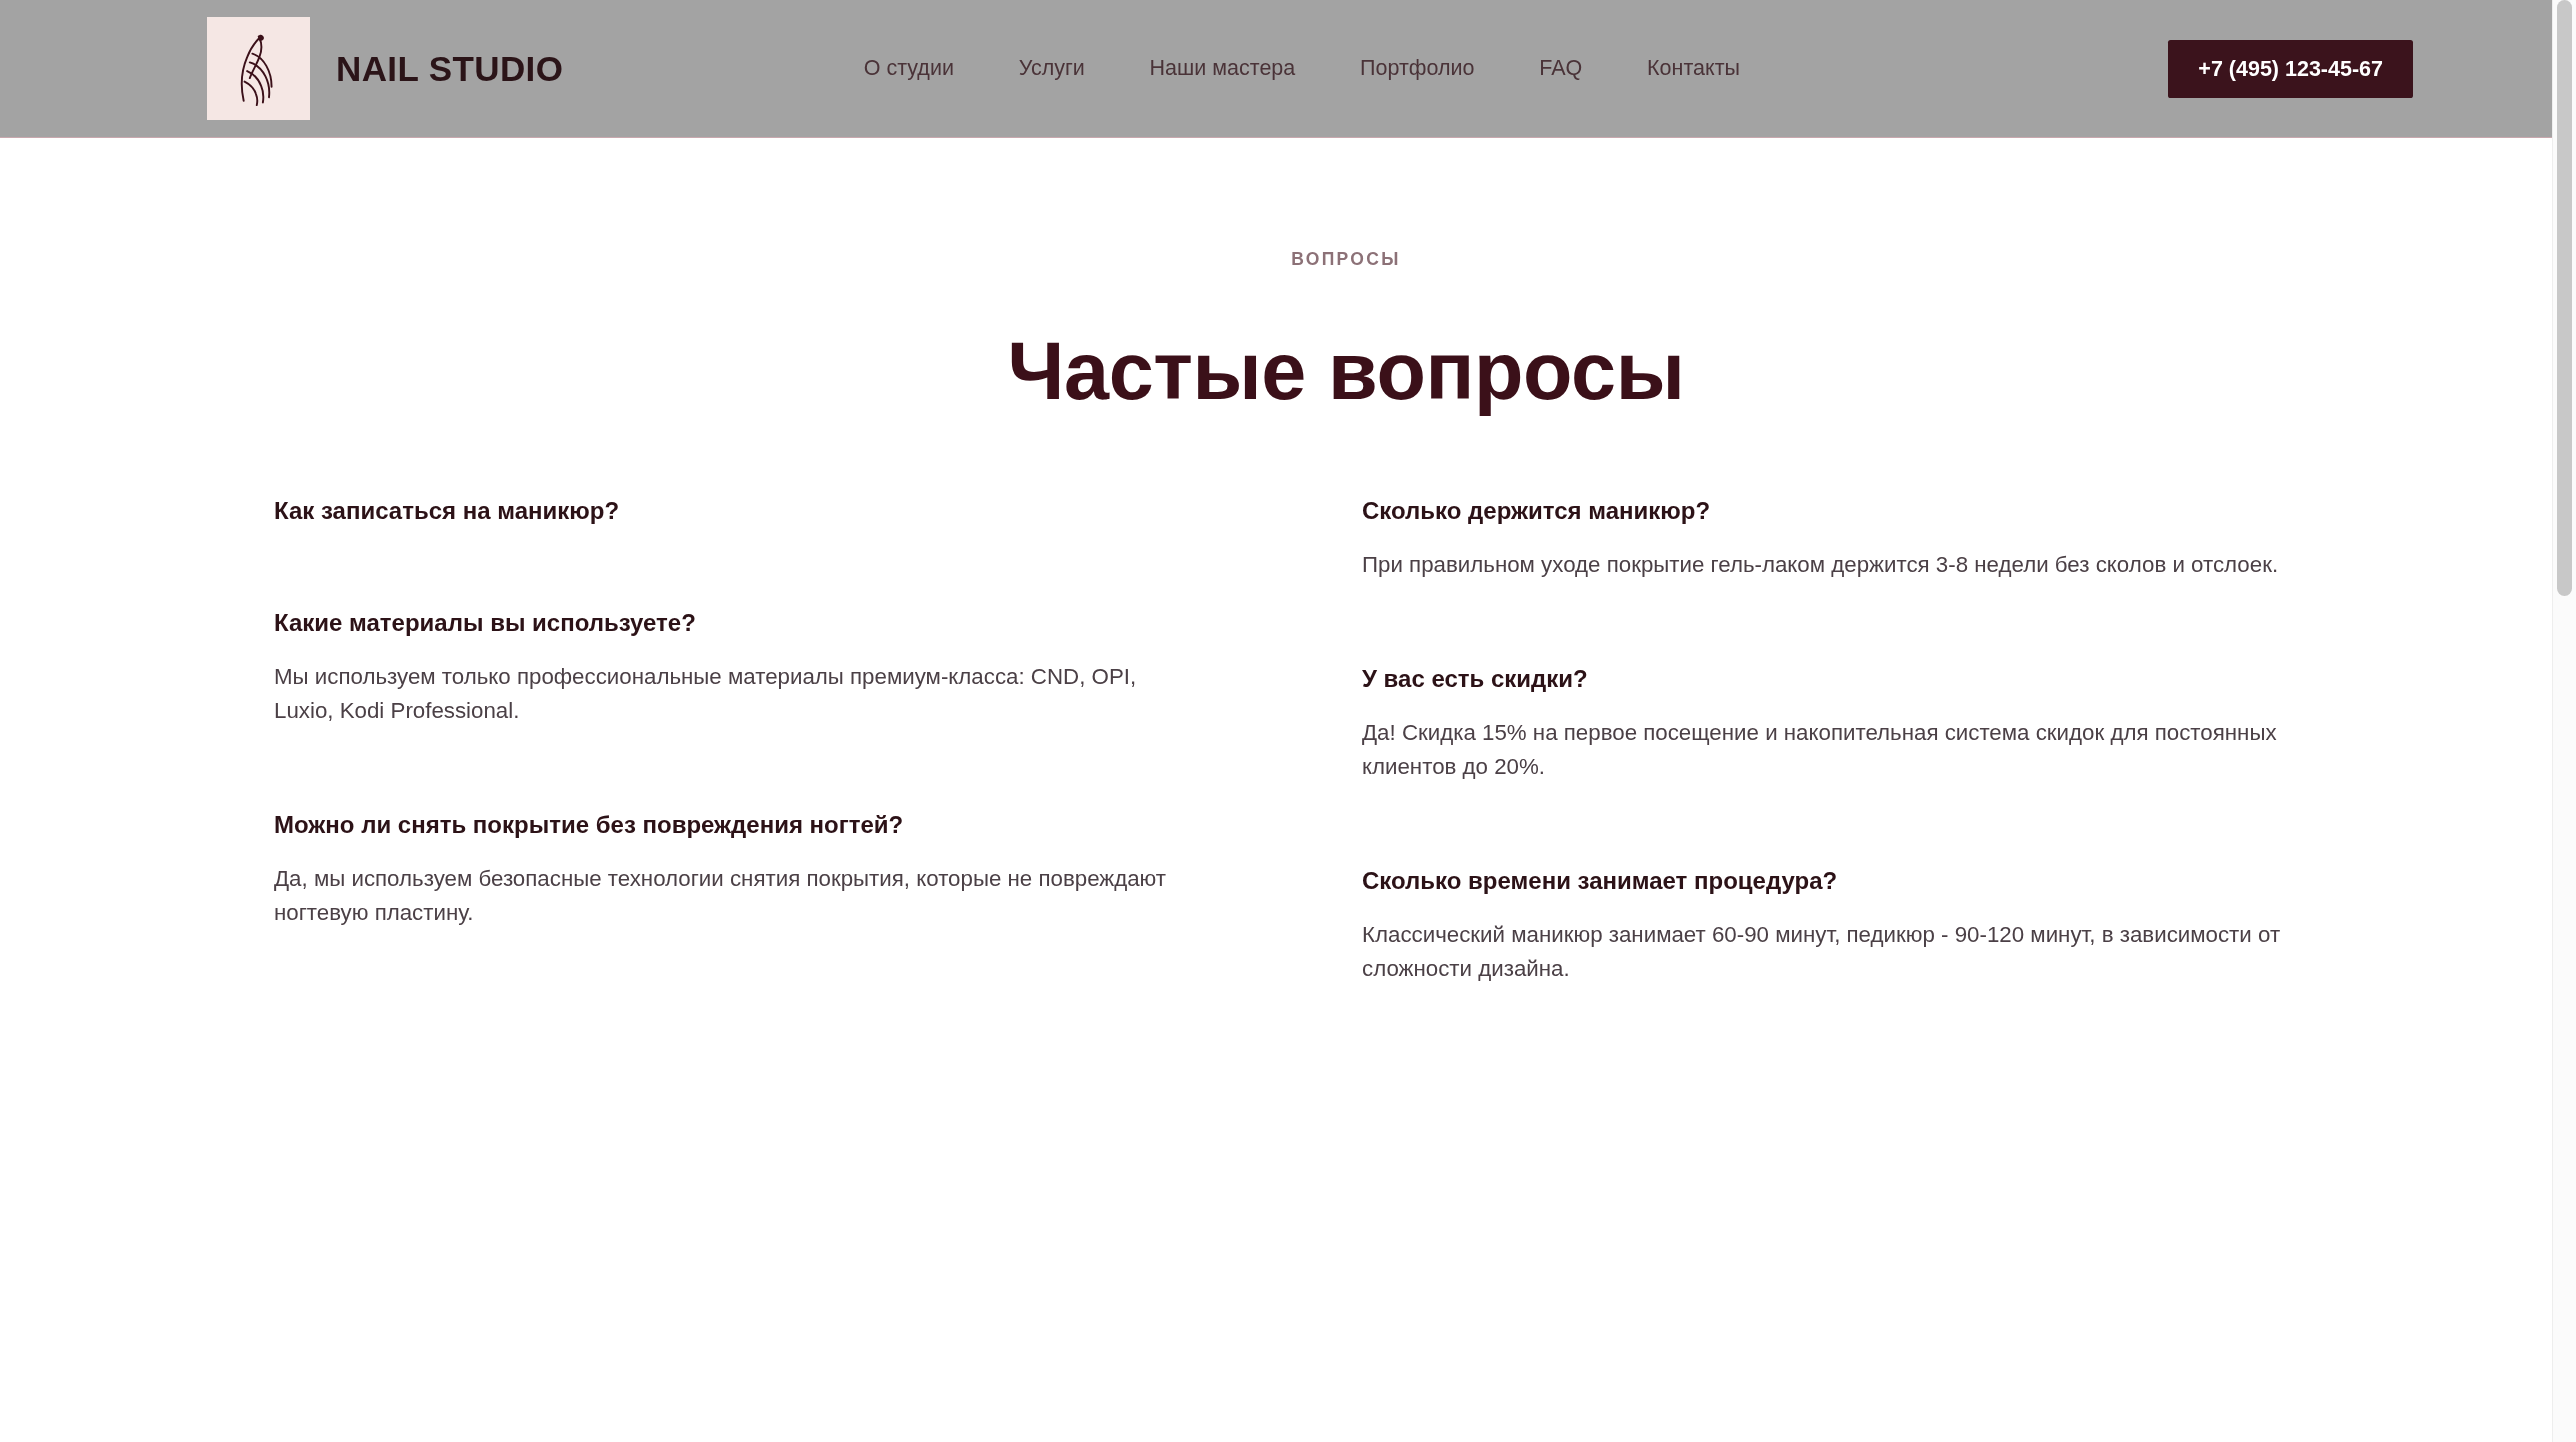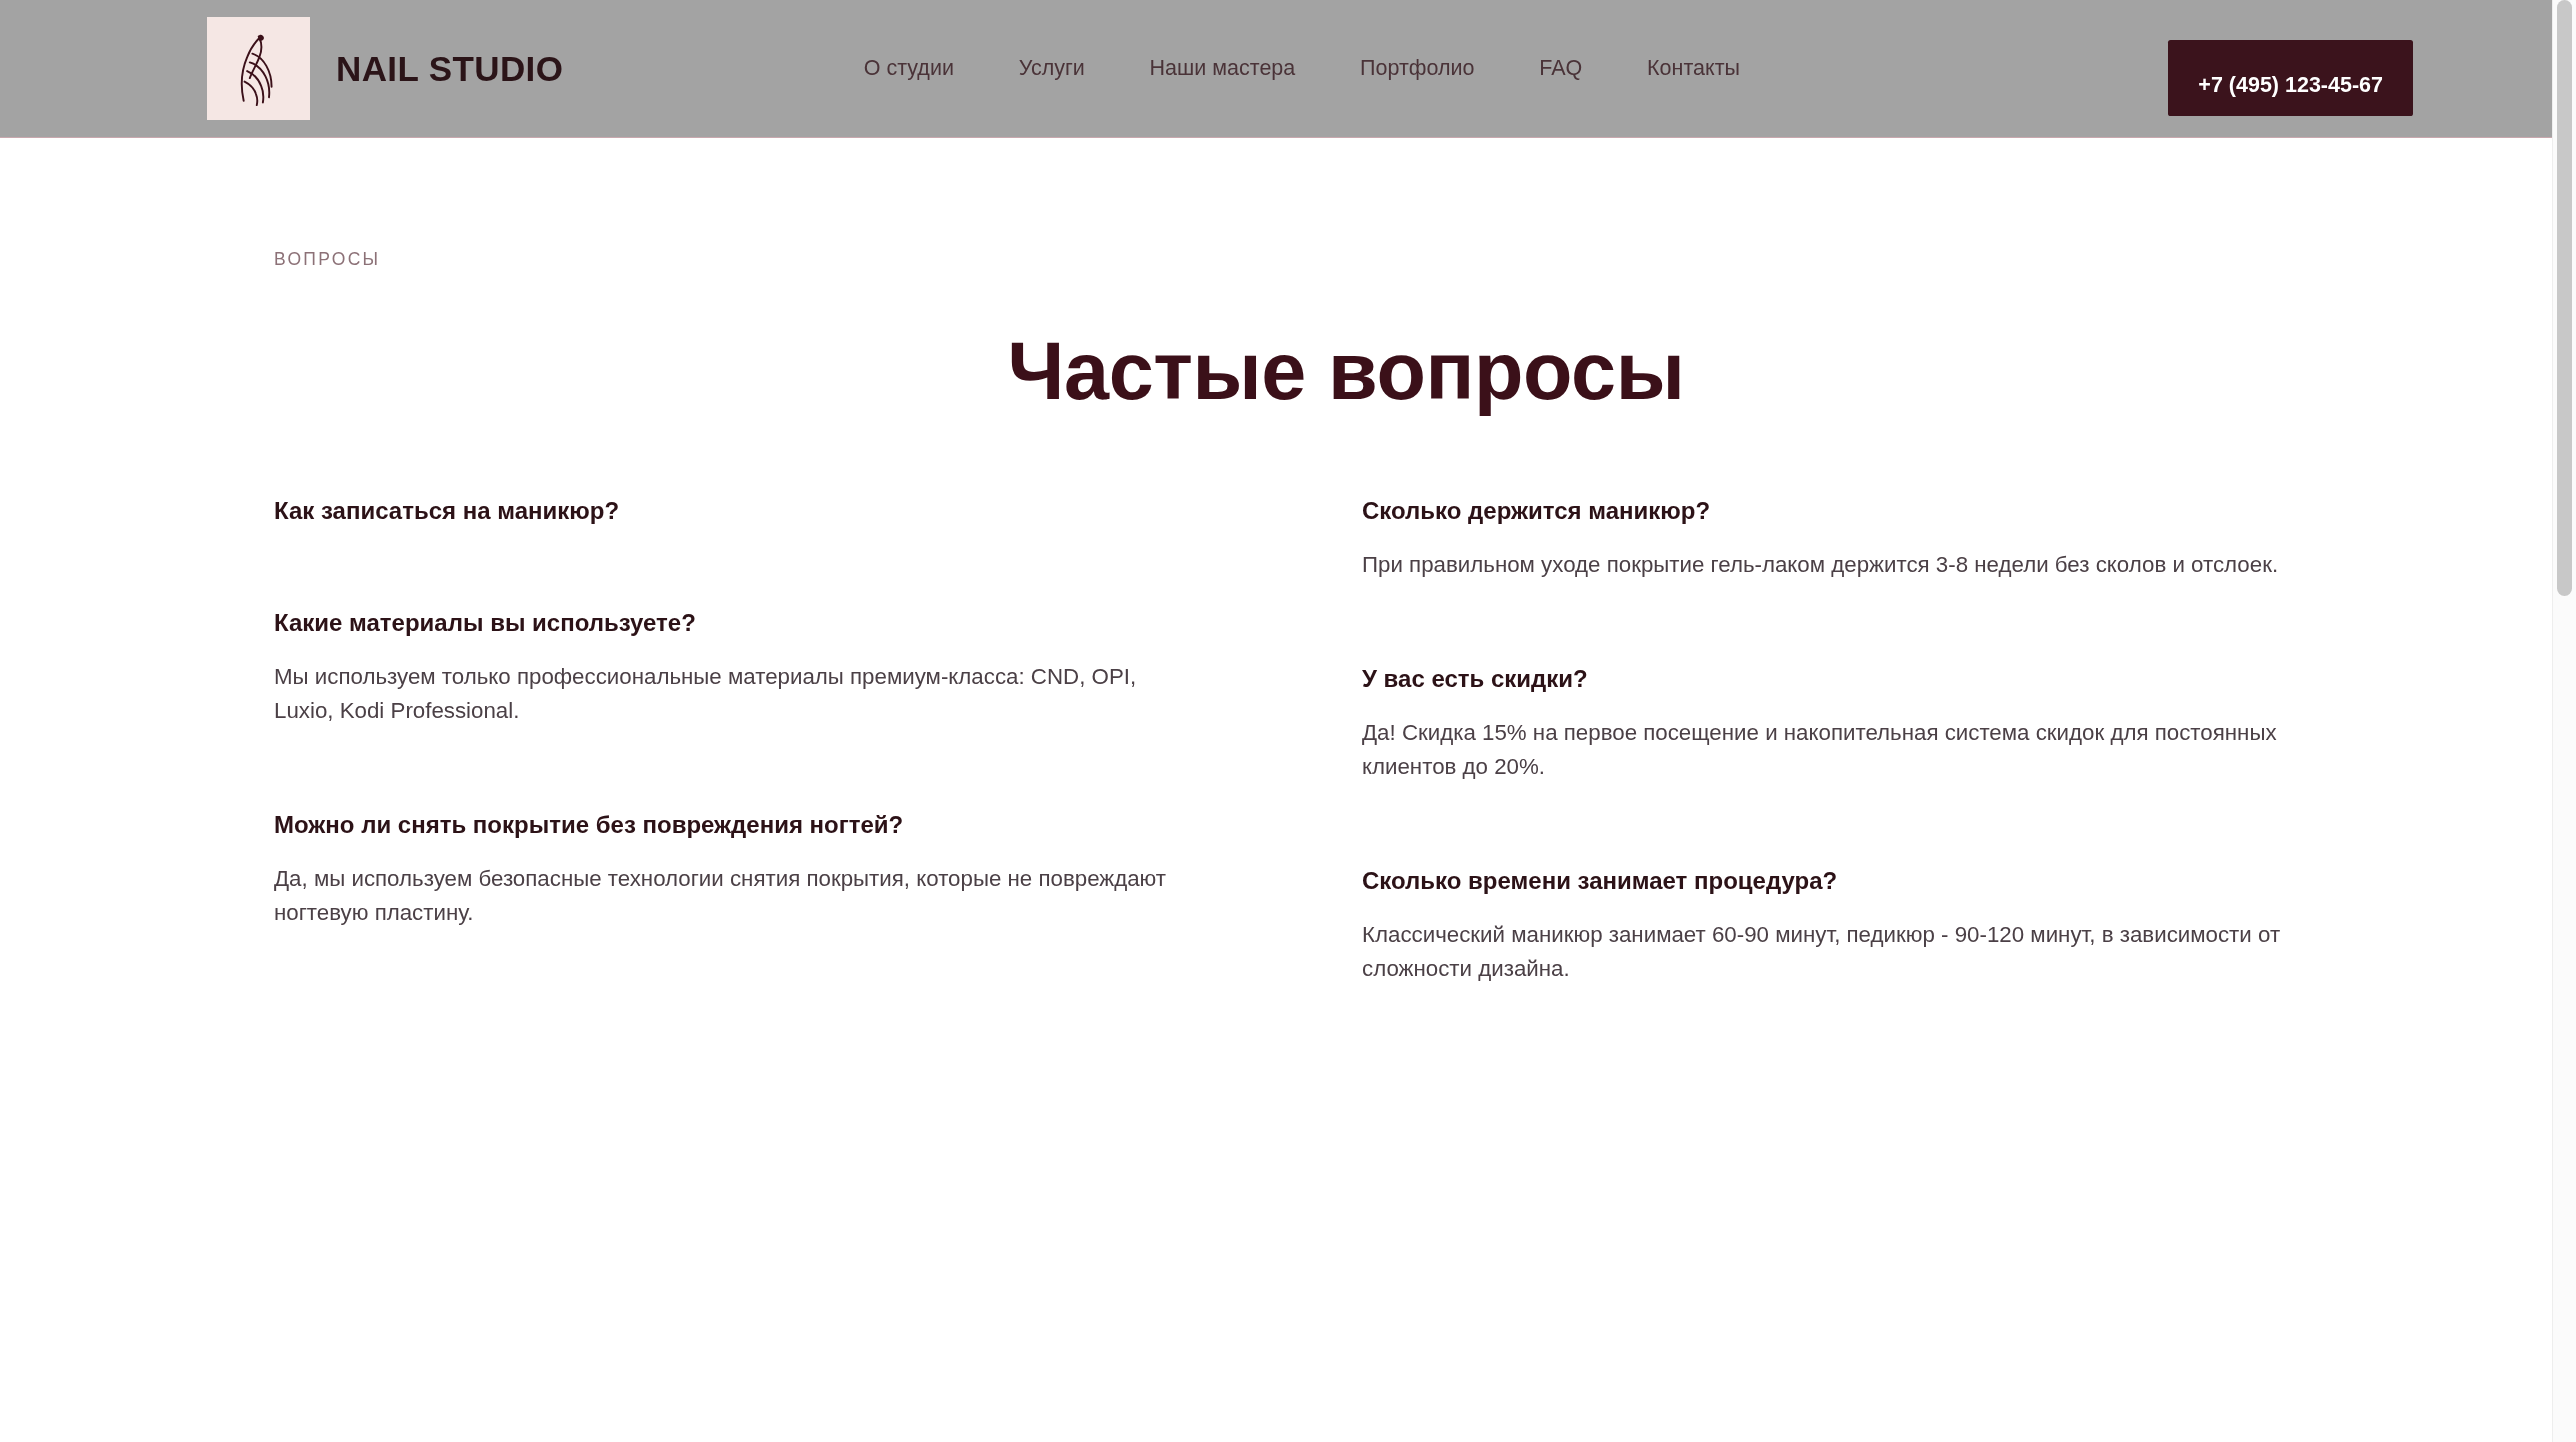--- a/index.html
+++ b/index.html
@@ -67,42 +67,43 @@
   .phone-btn {
     position: absolute;
     right: 163px;
     top: 40px;
     background: #3b131c;
     color: #ffffff;
     font-size: 21.5px;
     font-weight: bold;
     border: none;
     border-radius: 2.6px;
-    padding: 16px 30px;
-    height: 76px;
+    padding: 0 30px;
+    height: 58px;
     line-height: 58px;
     cursor: pointer;
     white-space: nowrap;
   }
 
   
   .main {
     padding: 0 0 0 0;
   }
   .content {
     margin-left: 274px;
     margin-right: 158px;
   }
   .eyebrow {
     margin-top: 111px;
     font-size: 17.5px;
     letter-spacing: 2.3px;
-    font-weight: normal;
+    font-weight: bold;
     color: #8c7177;
     text-transform: uppercase;
+    text-align: center;
   }
   .page-title {
     margin-top: 60px;
     font-size: 81px;
     line-height: 1.02;
     font-weight: bold;
     color: #3b1019;
     letter-spacing: -0.4px;
     text-align: center;
   }

